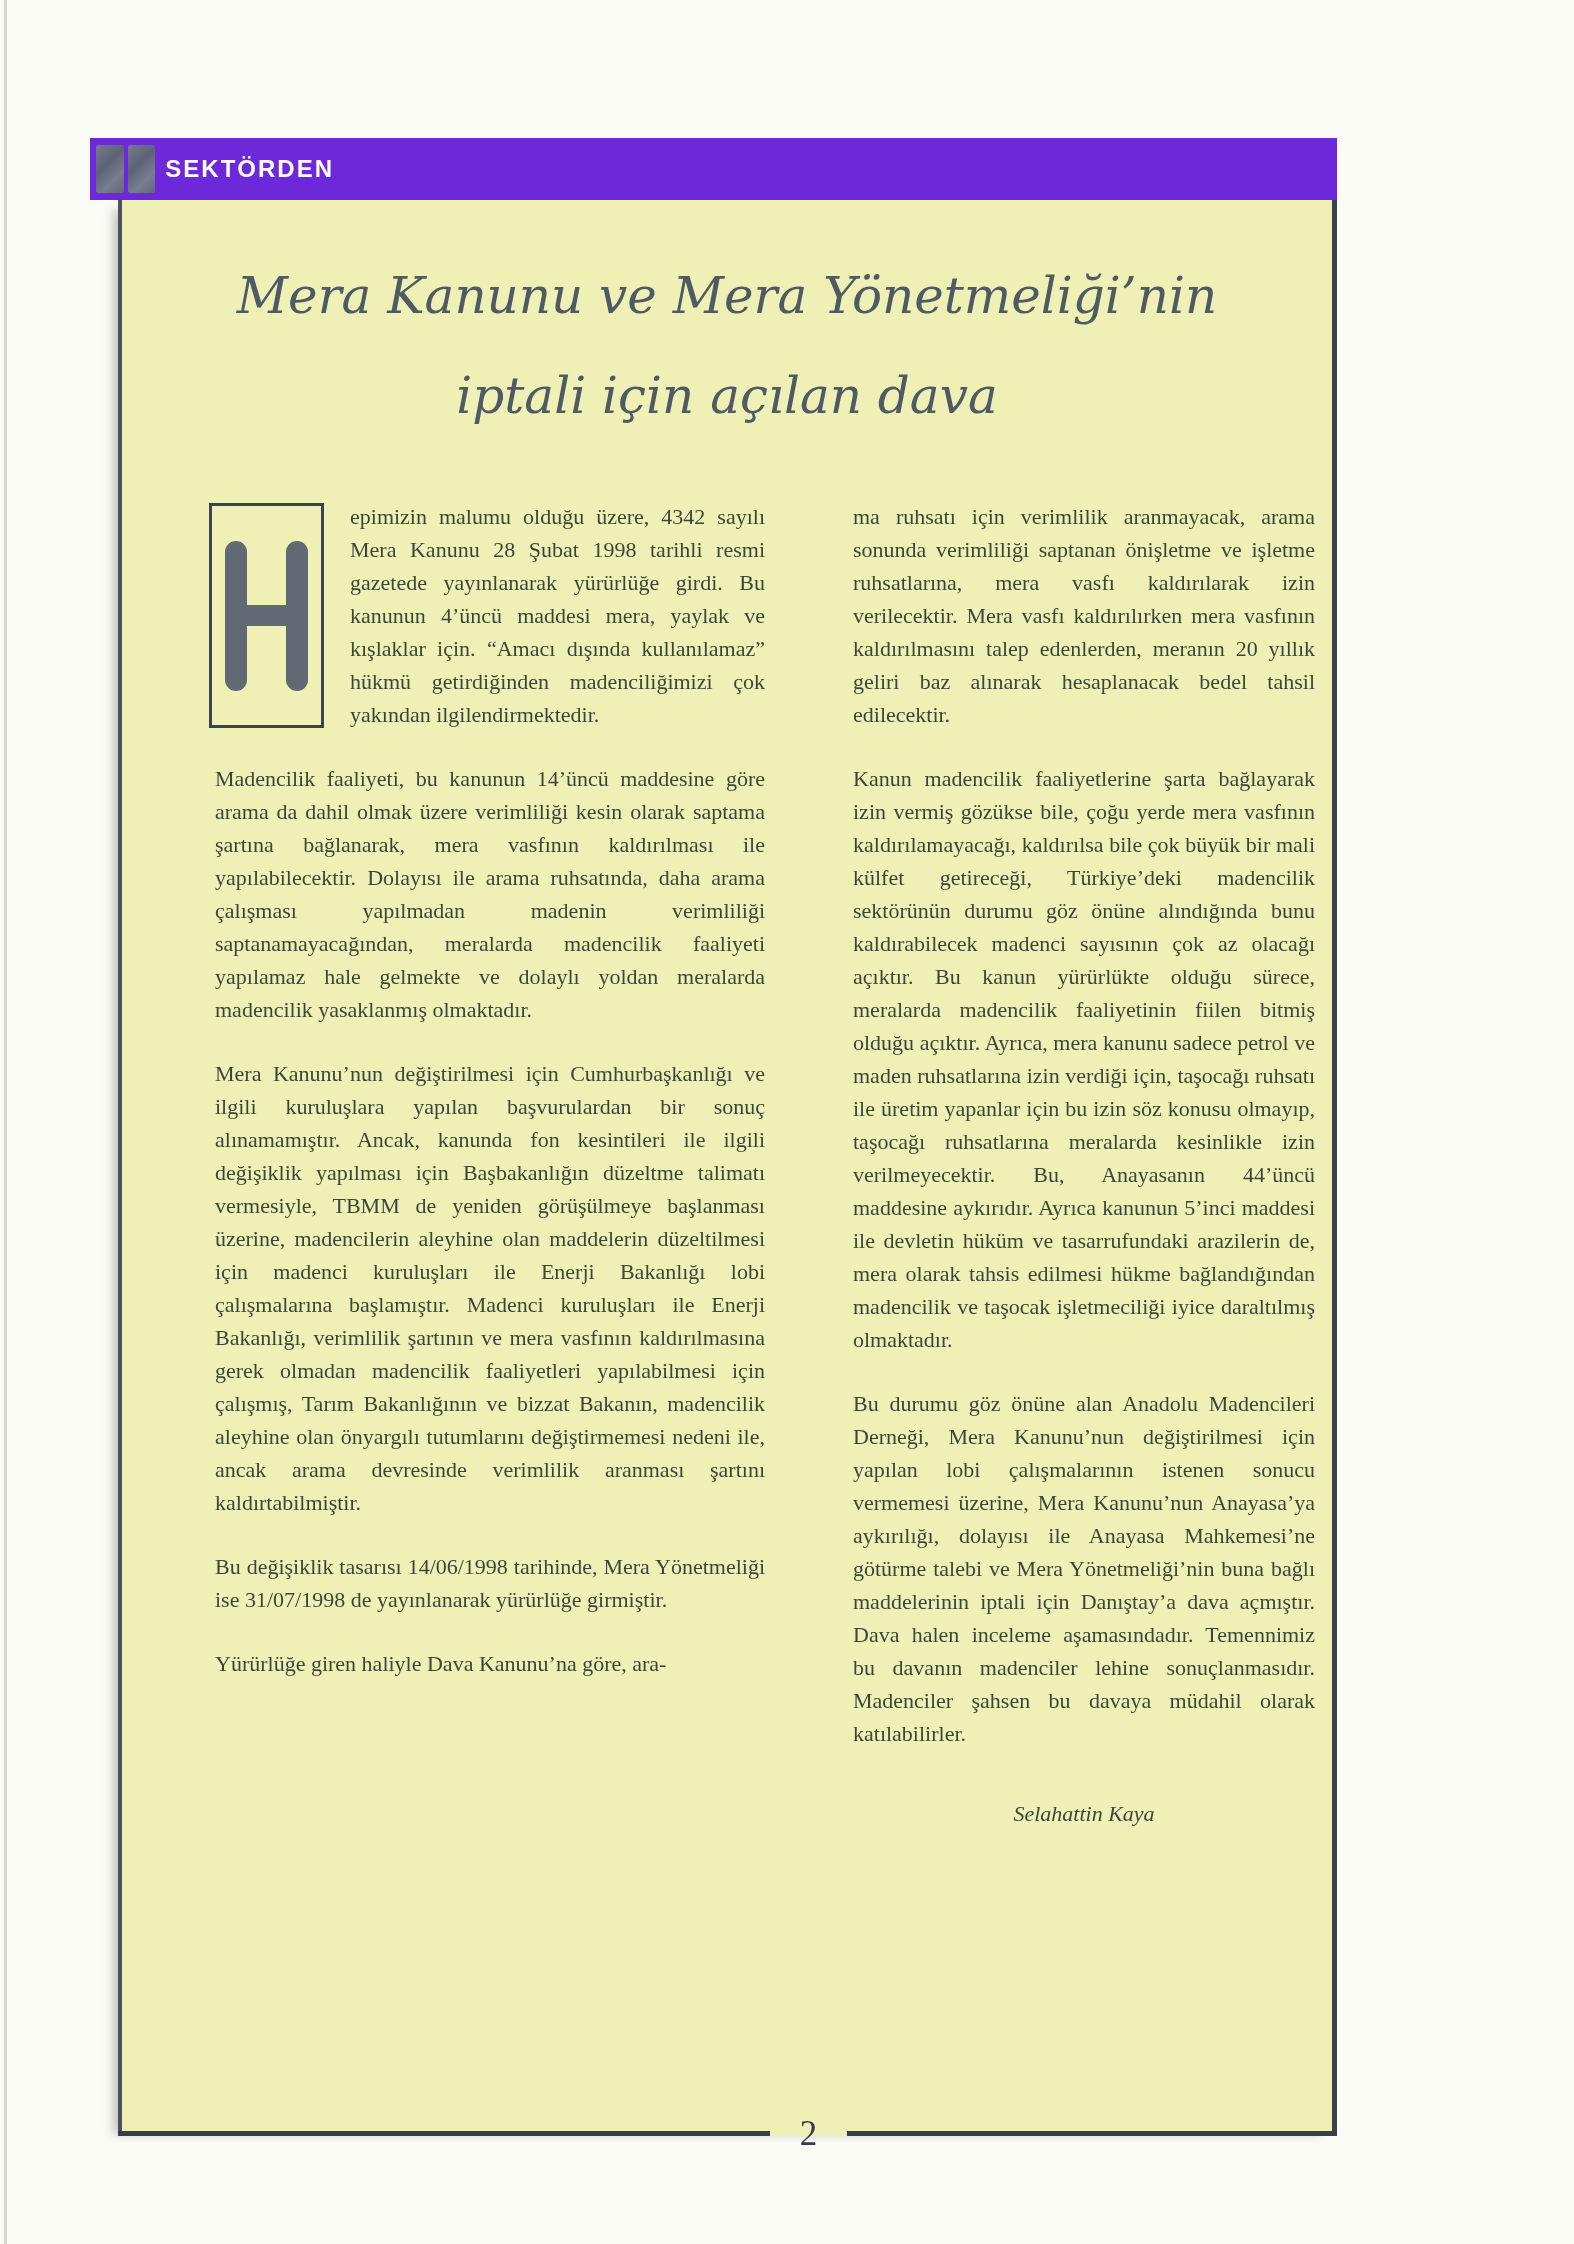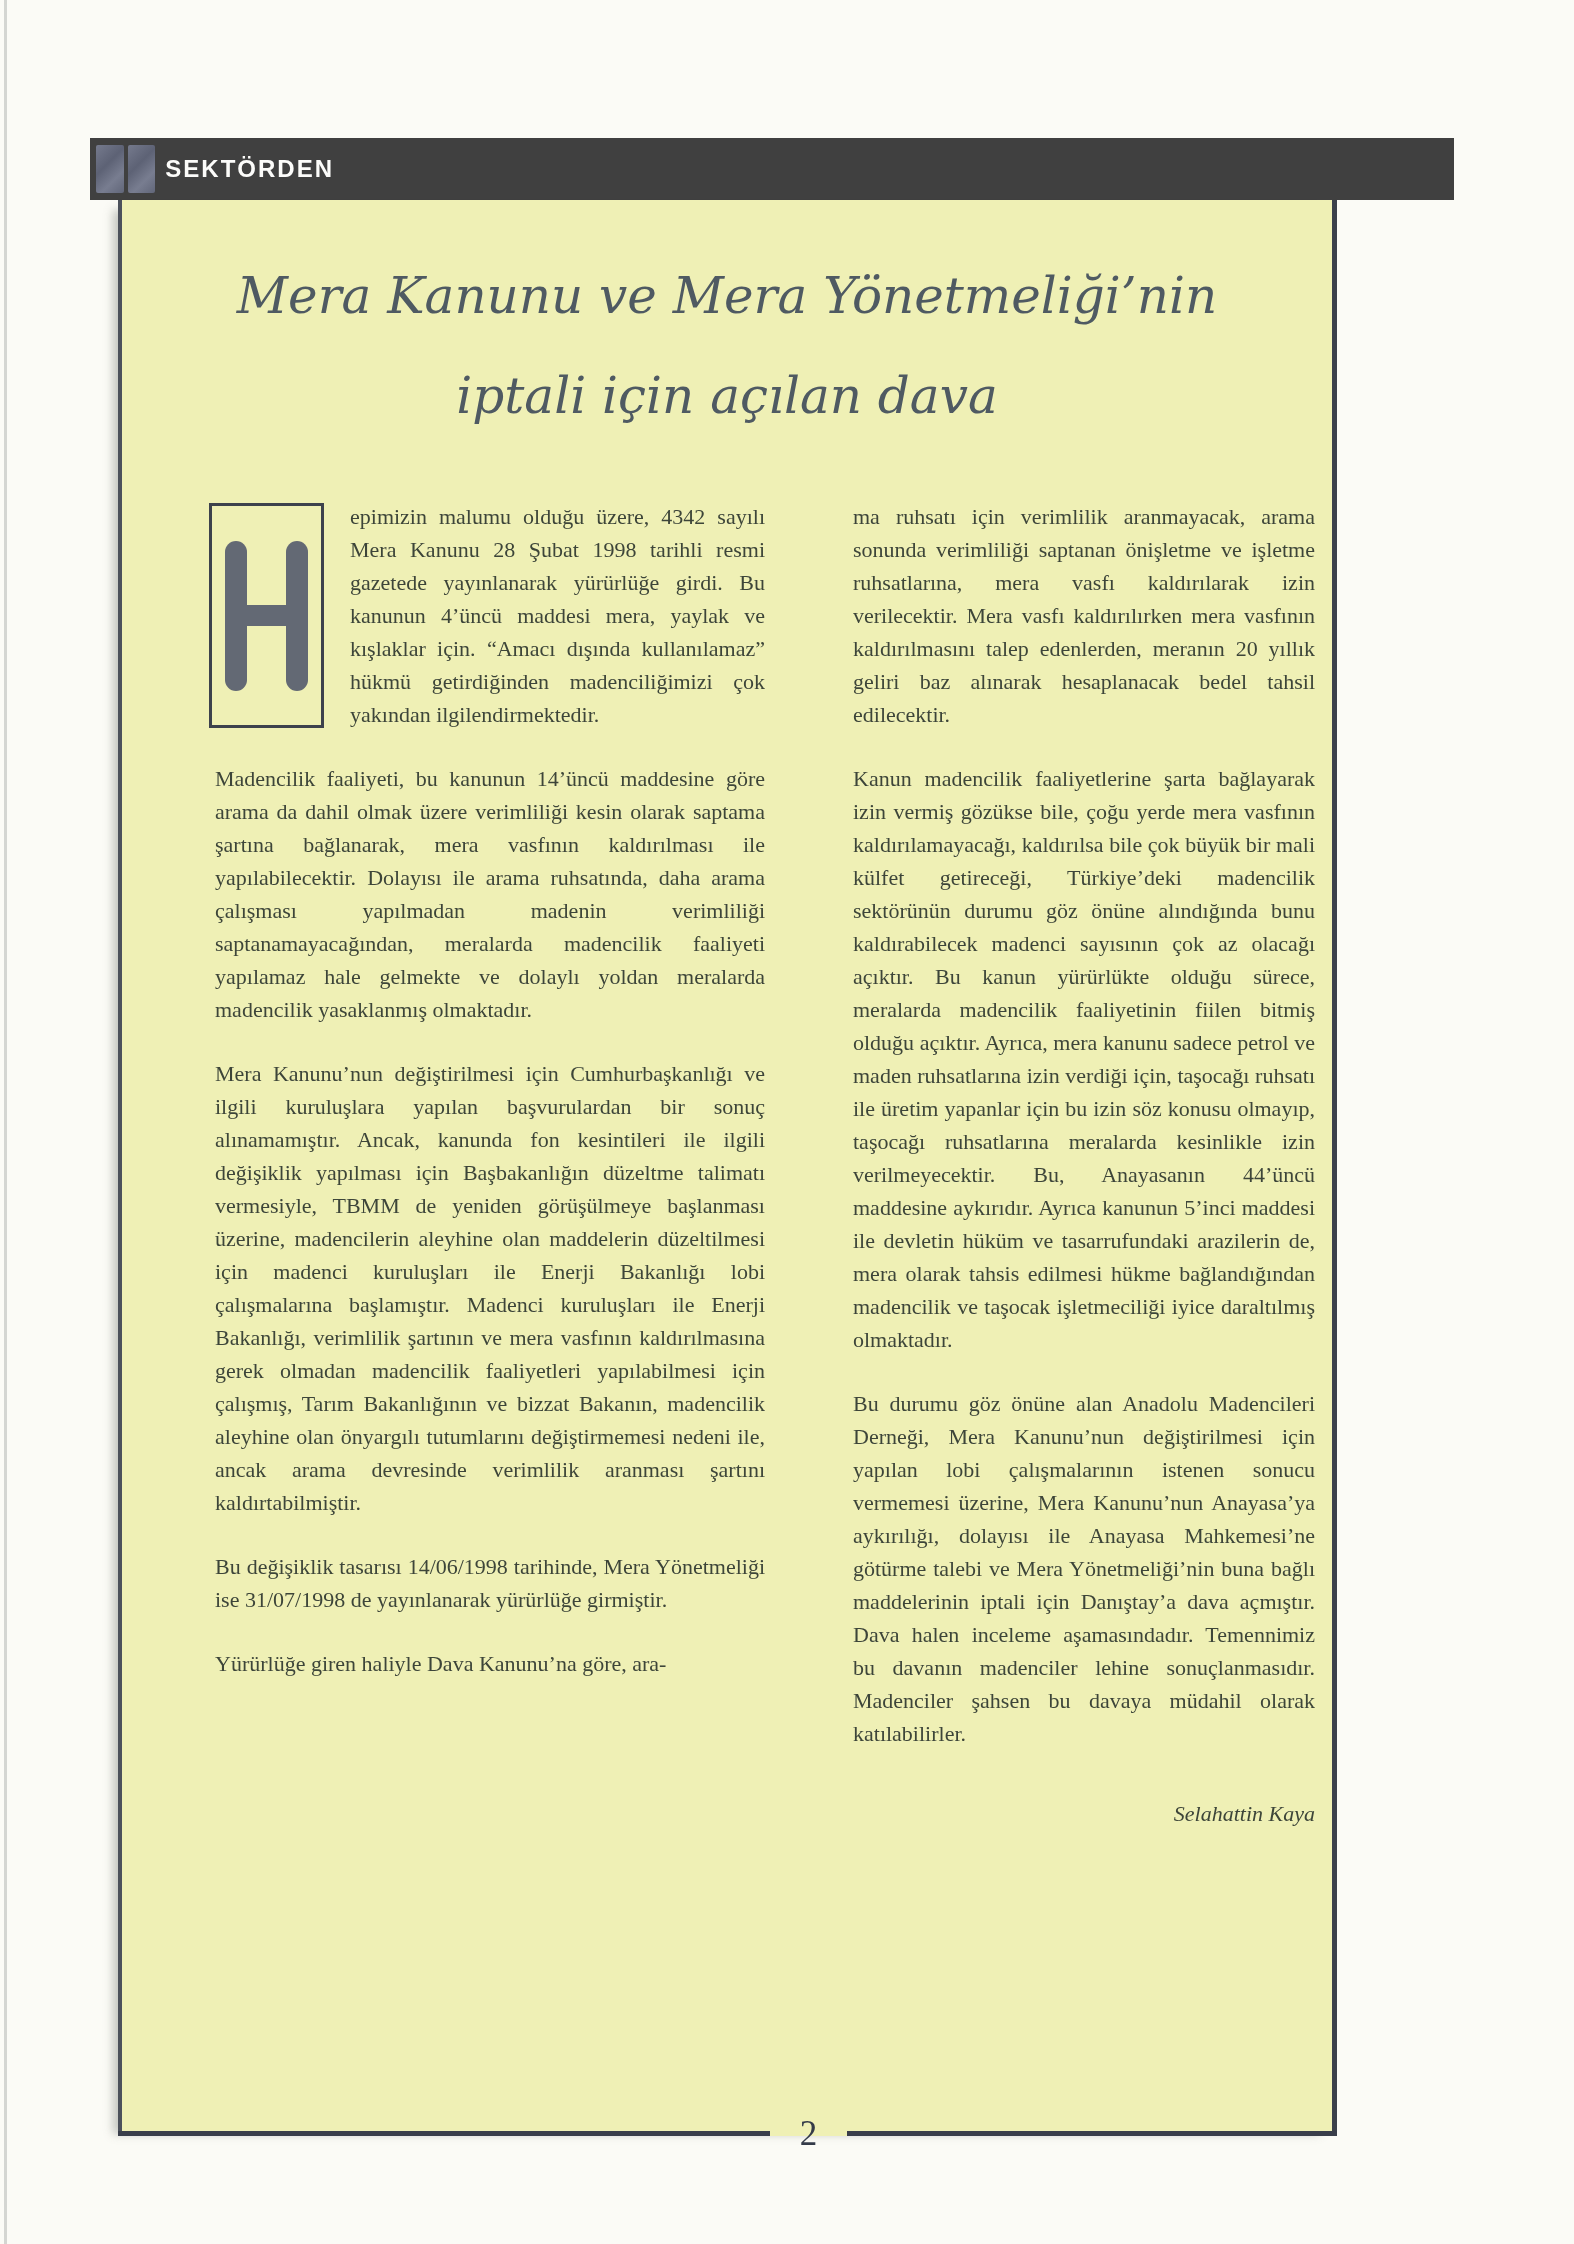--- a/index.html
+++ b/index.html
@@ -9,22 +9,22 @@
     background:#fbfbf6;
     overflow:hidden;
     font-family:"Liberation Serif","DejaVu Serif",serif;
   }
   .scan-edge{
     position:absolute;left:4px;top:0;bottom:0;width:3px;
     background:#b4b8b4;opacity:.55;
   }
   
   .band{
-    position:absolute;left:90px;top:138px;width:1364px;height:62px;
-    background:#404040;
+    position:absolute;left:90px;top:138px;width:1247px;height:62px;
+    background:#6d28d9;
     display:flex;align-items:stretch;
     box-sizing:border-box;
   }
   .band-left{
     display:flex;align-items:center;
     padding-left:6px;width:238px;flex:0 0 auto;
   }
   .sq{
     width:54px;height:48px;margin-right:4px;border-radius:2px;
     background:linear-gradient(135deg,#757a8d 0%,#5d6275 40%,#787d90 70%,#616679 100%);
@@ -83,21 +83,21 @@
     display:flex;align-items:center;justify-content:center;
     box-sizing:content-box;
   }
   .sr{position:absolute;width:1px;height:1px;overflow:hidden;clip:rect(0 0 0 0);}
   
   .signature{
     margin-top:44px;
     font-style:italic;
     font-size:22px;line-height:39px;
     color:#3d4539;
-    text-align:right;
+    text-align:center;
   }
   
   .rule{position:absolute;bottom:0;height:5px;background:#393e4a;}
   .rule-left{left:-4px;width:652px;}
   .rule-right{left:725px;right:-5px;}
   .page-num{
     position:absolute;left:648px;bottom:-18px;width:77px;
     text-align:center;
     font-size:35px;color:#343b49;
     background:transparent;

